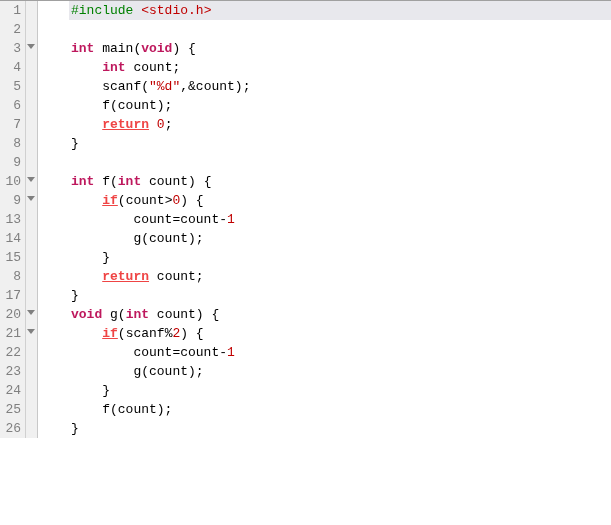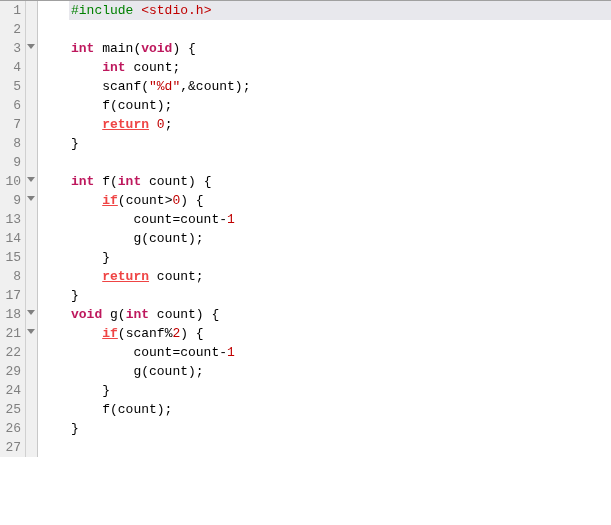--- a/index.html
+++ b/index.html
@@ -150,56 +150,51 @@
       <div class="gutter">8</div>
       <div class="fold-col"></div>
       <div class="code"><span>    </span><span class="kw">return</span><span> count;</span></div>
     </div>
     <div class="line">
       <div class="gutter">17</div>
       <div class="fold-col"></div>
       <div class="code"><span>}</span></div>
     </div>
     <div class="line">
-      <div class="gutter">18</div>
+      <div class="gutter">20</div>
       <div class="fold-col">
         <div class="fold-marker"></div>
       </div>
       <div class="code"><span class="typ">void</span><span> g(</span><span class="typ">int</span><span> count) {</span></div>
     </div>
     <div class="line">
       <div class="gutter">21</div>
       <div class="fold-col">
         <div class="fold-marker"></div>
       </div>
       <div class="code"><span>    </span><span class="kw">if</span><span>(scanf%</span><span class="num">2</span><span>) {</span></div>
     </div>
     <div class="line">
       <div class="gutter">22</div>
       <div class="fold-col"></div>
       <div class="code"><span>        count=count-</span><span class="num">1</span></div>
     </div>
     <div class="line">
-      <div class="gutter">29</div>
+      <div class="gutter">23</div>
       <div class="fold-col"></div>
       <div class="code"><span>        g(count);</span></div>
     </div>
     <div class="line">
       <div class="gutter">24</div>
       <div class="fold-col"></div>
       <div class="code"><span>    }</span></div>
     </div>
     <div class="line">
       <div class="gutter">25</div>
       <div class="fold-col"></div>
       <div class="code"><span>    f(count);</span></div>
     </div>
     <div class="line">
       <div class="gutter">26</div>
       <div class="fold-col"></div>
       <div class="code"><span>}</span></div>
-    </div>
-    <div class="line">
-      <div class="gutter">27</div>
-      <div class="fold-col"></div>
-      <div class="code"></div>
     </div>
   </div>
 
 </body></html>

